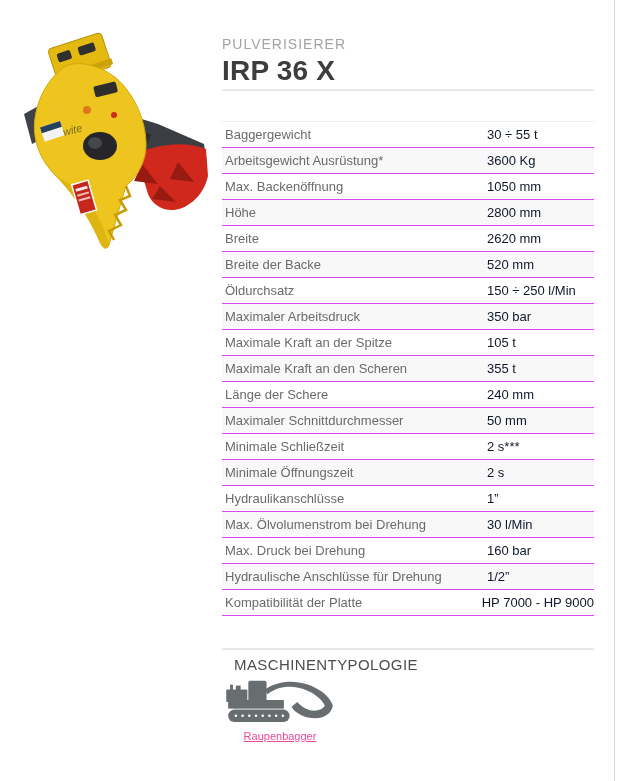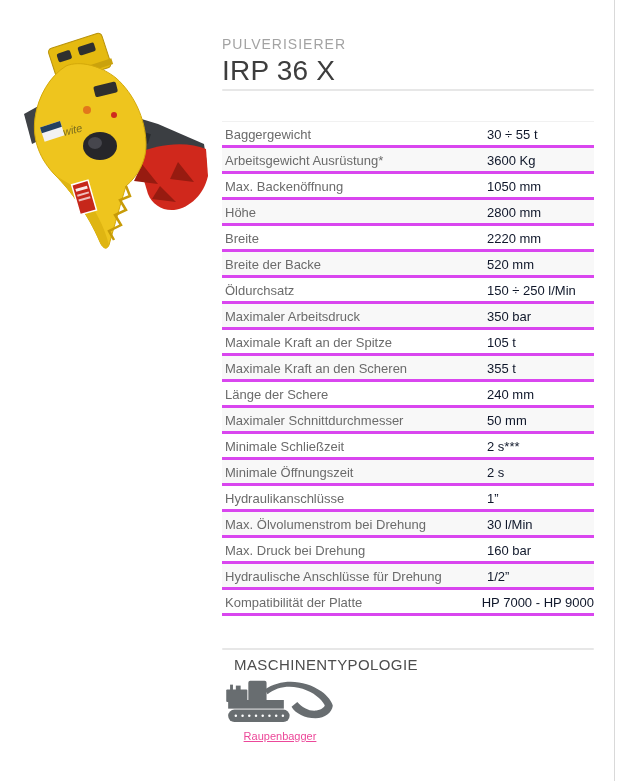--- a/index.html
+++ b/index.html
@@ -13,30 +13,30 @@
   .edge-line { position:absolute; left:614px; top:0; width:1px; height:781px; background:#d9d9d9; }
 
   .product-photo { position:absolute; left:8px; top:14px; width:200px; height:245px; }
 
   .header { position:absolute; left:222px; top:36px; width:372px; }
   .category-label {
     font-size:14px; letter-spacing:1px; color:#a3a3a3;
     text-transform:uppercase; font-weight:400;
   }
   .page-title {
-    font-size:28px; font-weight:400; color:#3d3d3d; margin-top:3px; letter-spacing:0.2px;
+    font-size:28px; font-weight:700; color:#3d3d3d; margin-top:3px; letter-spacing:0.2px;
   }
   .divider { position:absolute; left:222px; width:372px; height:2px; background:#e7e7e7; border-radius:2px; }
   .divider.top { top:89px; }
   .divider.bottom { top:648px; }
 
   .spec-table { position:absolute; left:222px; top:121px; width:372px; border-top:1px solid #f1f1f1; }
   .spec-row {
     display:flex; height:26px; line-height:26px; font-size:13px;
-    border-bottom:3px solid #d946ef; background:#ffffff;
+    border-bottom:1px solid #d946ef; background:#ffffff;
   }
   .spec-row:nth-child(even) { background:#f8f8f8; }
   .spec-label { width:265px; padding-left:3px; color:#6b6b6b;
     white-space:nowrap; overflow:hidden; }
   .spec-value { flex:1; color:#0f172a; white-space:nowrap; }
 
   .typology-heading {
     position:absolute; left:234px; top:656px;
     font-size:15px; color:#4d4d4d; letter-spacing:0.4px; font-weight:400;
   }
@@ -126,21 +126,21 @@
     <div class="spec-value">1050 mm</div>
   </div>
 
   <div class="spec-row">
     <div class="spec-label">Höhe</div>
     <div class="spec-value">2800 mm</div>
   </div>
 
   <div class="spec-row">
     <div class="spec-label">Breite</div>
-    <div class="spec-value">2220 mm</div>
+    <div class="spec-value">2620 mm</div>
   </div>
 
   <div class="spec-row">
     <div class="spec-label">Breite der Backe</div>
     <div class="spec-value">520 mm</div>
   </div>
 
   <div class="spec-row">
     <div class="spec-label">Öldurchsatz</div>
     <div class="spec-value">150 ÷ 250 l/Min</div>

